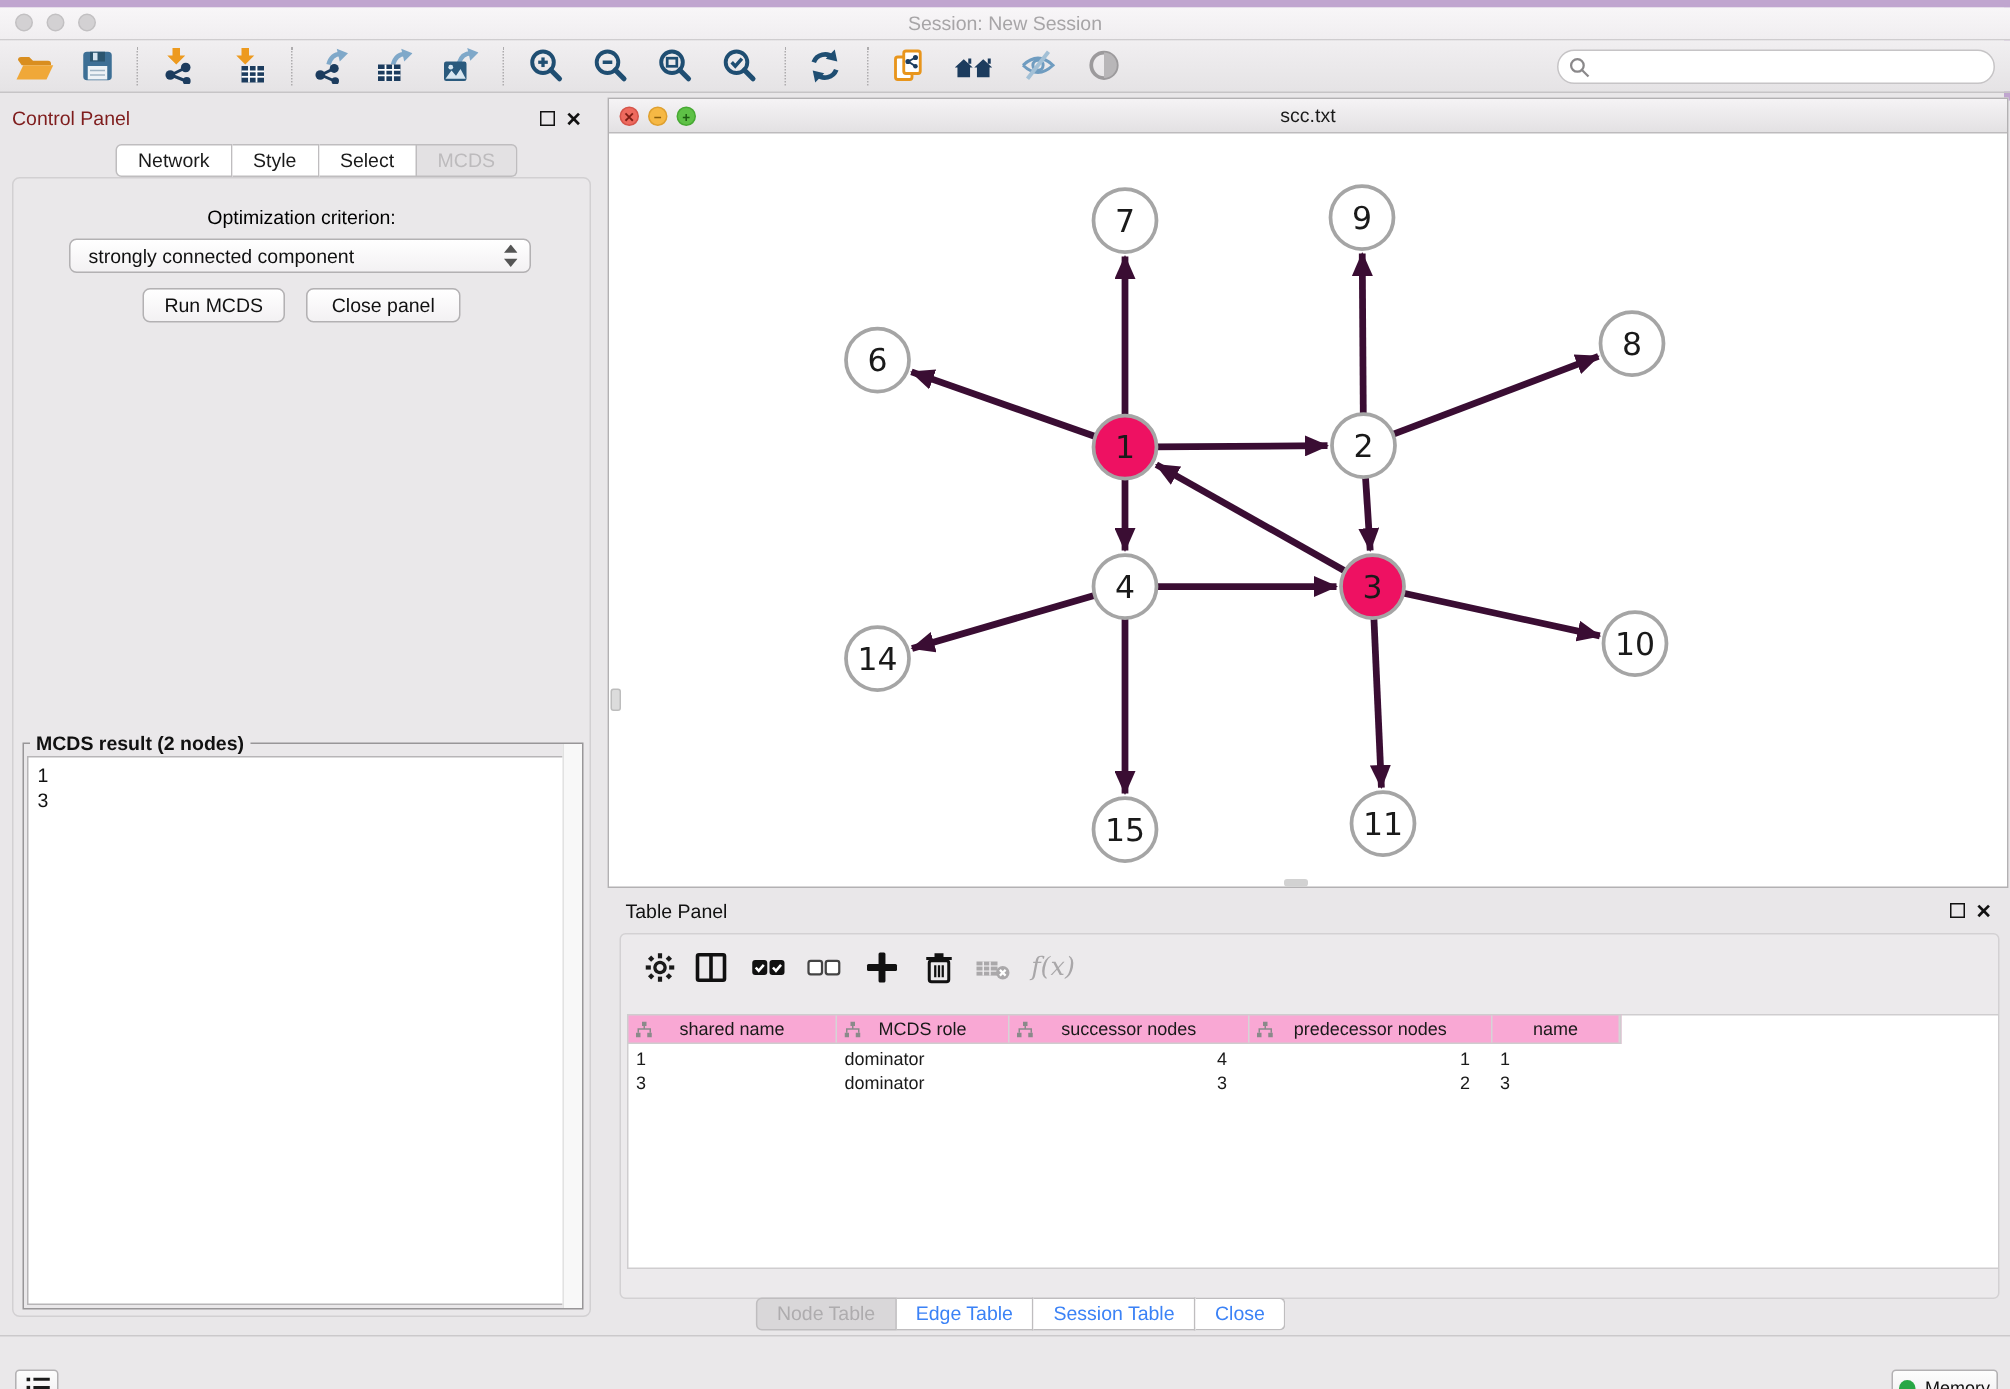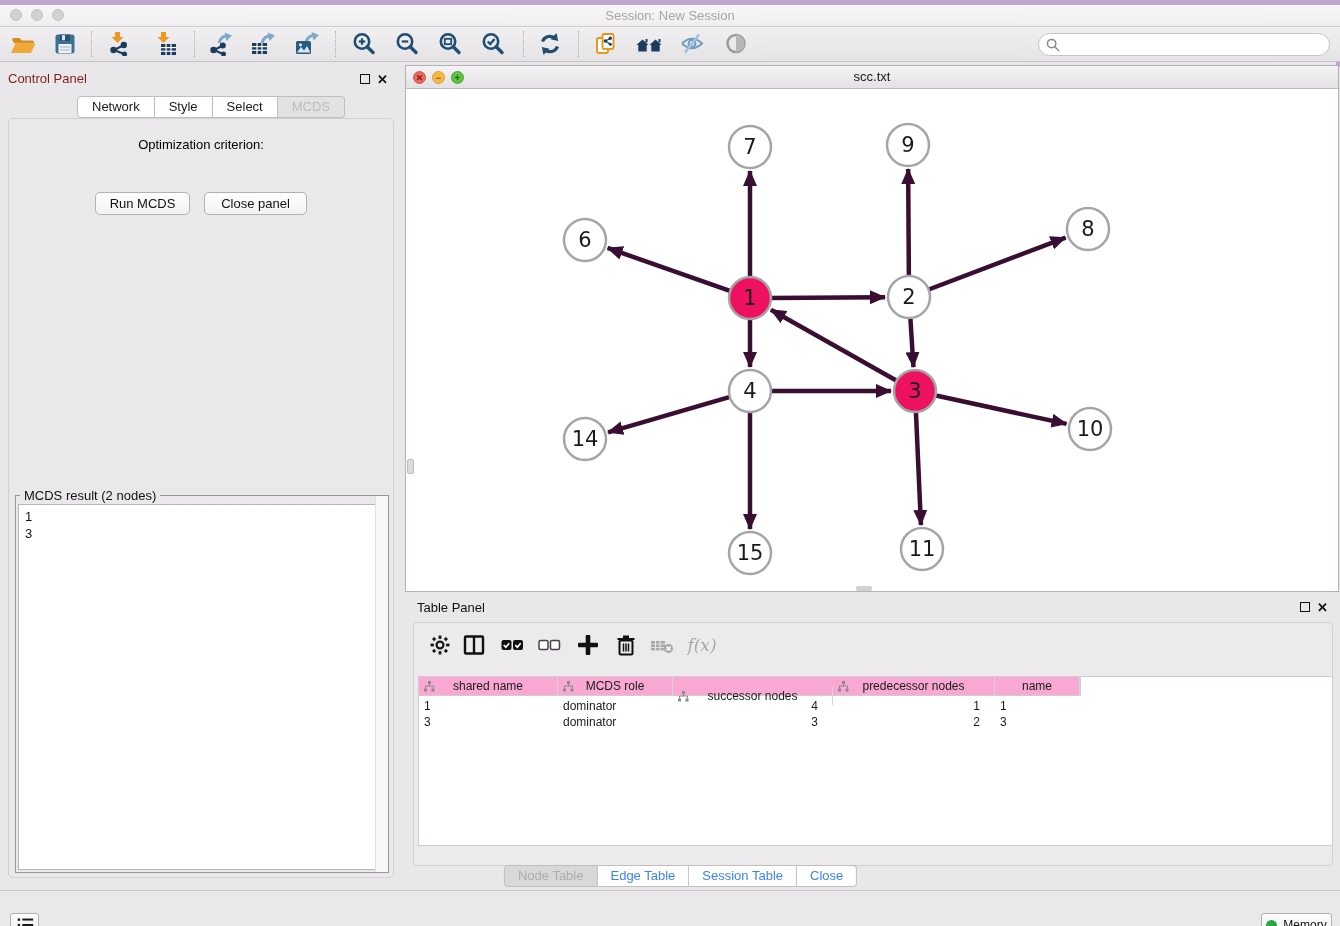--- a/index.html
+++ b/index.html
@@ -38,21 +38,21 @@
   .ctab.sel { background:#e3e1e3; color:#bdbbbd; }
   .cp-body { left:8px; top:118px; width:386px; height:760px; background:#eae8ea;
     border:1px solid #d2d0d2; border-radius:5px; }
   .opt-label { width:100%; text-align:center; top:18px; position:absolute; font-size:13px; color:#000; }
   .dropdown { position:absolute; left:37px; top:40px; width:308px; height:23px; background:linear-gradient(#ffffff,#f3f1f3);
     border:1px solid #b3b1b3; border-radius:5px; display:flex; align-items:center; padding:0 8px 0 12px; font-size:13px; color:#111; }
   .dropdown .dd-label { flex:1; }
   .btn { position:absolute; height:23px; background:linear-gradient(#ffffff,#f3f1f3); border:1px solid #b3b1b3;
     border-radius:5px; font-size:13px; color:#111; text-align:center; line-height:21px; cursor:pointer; }
   .result-group { position:absolute; left:6px; top:376px; width:374px; height:378px; border:1px solid #989698; }
-  .result-legend { position:absolute; top:-8px; left:4px; background:#eae8ea; padding:0 4px; font-size:13px; color:#111; }
+  .result-legend { position:absolute; top:-8px; left:4px; background:#eae8ea; padding:0 4px; font-size:13px; color:#111;font-weight:bold; }
   .result-area { position:absolute; left:2px; right:2px; top:8px; bottom:2px; background:#fff;
     border:1px solid #b7b5b7; font-size:13px; color:#111; padding:3px 6px; white-space:pre-line; line-height:17px; }
   .result-scroll { position:absolute; right:0; top:0; bottom:0; width:13px; background:#f8f8f8; border-left:1px solid #e2e2e2; }
 
   
   .netwin { left:405px; top:65px; width:934px; height:527px; background:#fff; border:1px solid #b3b1b3; }
   .netwin-titlebar { position:absolute; left:0; top:0; right:0; height:23px;
     background:linear-gradient(#f5f3f5,#e3e1e3); border-bottom:1px solid #bdbbbd; }
   .light { position:absolute; top:5px; width:13px; height:13px; border-radius:50%; font-size:9px; font-weight:bold;
     text-align:center; line-height:12px; cursor:pointer; }
@@ -267,20 +267,27 @@
 <span class="panel-close" style="left:377px; top:74px;">✕</span>
 <div class="abs ctl-tabs" id="control-tabs">
     <div class="ctab">Network</div>
     <div class="ctab">Style</div>
     <div class="ctab">Select</div>
     <div class="ctab sel">MCDS</div>
   </div>
 
 <div class="abs cp-body">
   <div class="opt-label">Optimization criterion:</div>
+  <div class="dropdown">
+    <span class="dd-label">strongly connected component</span>
+    <svg width="9" height="15" viewBox="0 0 9 15">
+        <polygon points="4.5,0 9,5.5 0,5.5" fill="#555"></polygon>
+        <polygon points="0,9.5 9,9.5 4.5,15" fill="#555"></polygon>
+      </svg>
+  </div>
   <div class="btn" style="left:86px; top:73px; width:95px;">Run MCDS</div>
   <div class="btn" style="left:195px; top:73px; width:103px;">Close panel</div>
   <div class="result-group">
     <span class="result-legend">MCDS result (2 nodes)</span>
     <div class="result-area">1
 3</div>
     <div class="result-scroll"></div>
   </div>
 </div>
 
@@ -429,21 +436,21 @@
         <svg class="colicon" width="11" height="11" viewBox="0 0 11 11">
           <g fill="#8a8a8a">
             <rect x="4" y="0" width="3" height="3"></rect>
             <rect x="0" y="7.5" width="3" height="3"></rect>
             <rect x="7.5" y="7.5" width="3" height="3"></rect>
           </g>
           <path d="M5.5,3 V5 M1.5,7.5 V5 H9.5 V7.5" fill="none" stroke="#8a8a8a" stroke-width="1"></path>
         </svg>
         <span>MCDS role</span>
       </div>
-      <div class="th" style="width: 160px; margin-top: 10px;">
+      <div class="th" style="width: 160px;">
         <svg class="colicon" width="11" height="11" viewBox="0 0 11 11">
           <g fill="#8a8a8a">
             <rect x="4" y="0" width="3" height="3"></rect>
             <rect x="0" y="7.5" width="3" height="3"></rect>
             <rect x="7.5" y="7.5" width="3" height="3"></rect>
           </g>
           <path d="M5.5,3 V5 M1.5,7.5 V5 H9.5 V7.5" fill="none" stroke="#8a8a8a" stroke-width="1"></path>
         </svg>
         <span>successor nodes</span>
       </div>

